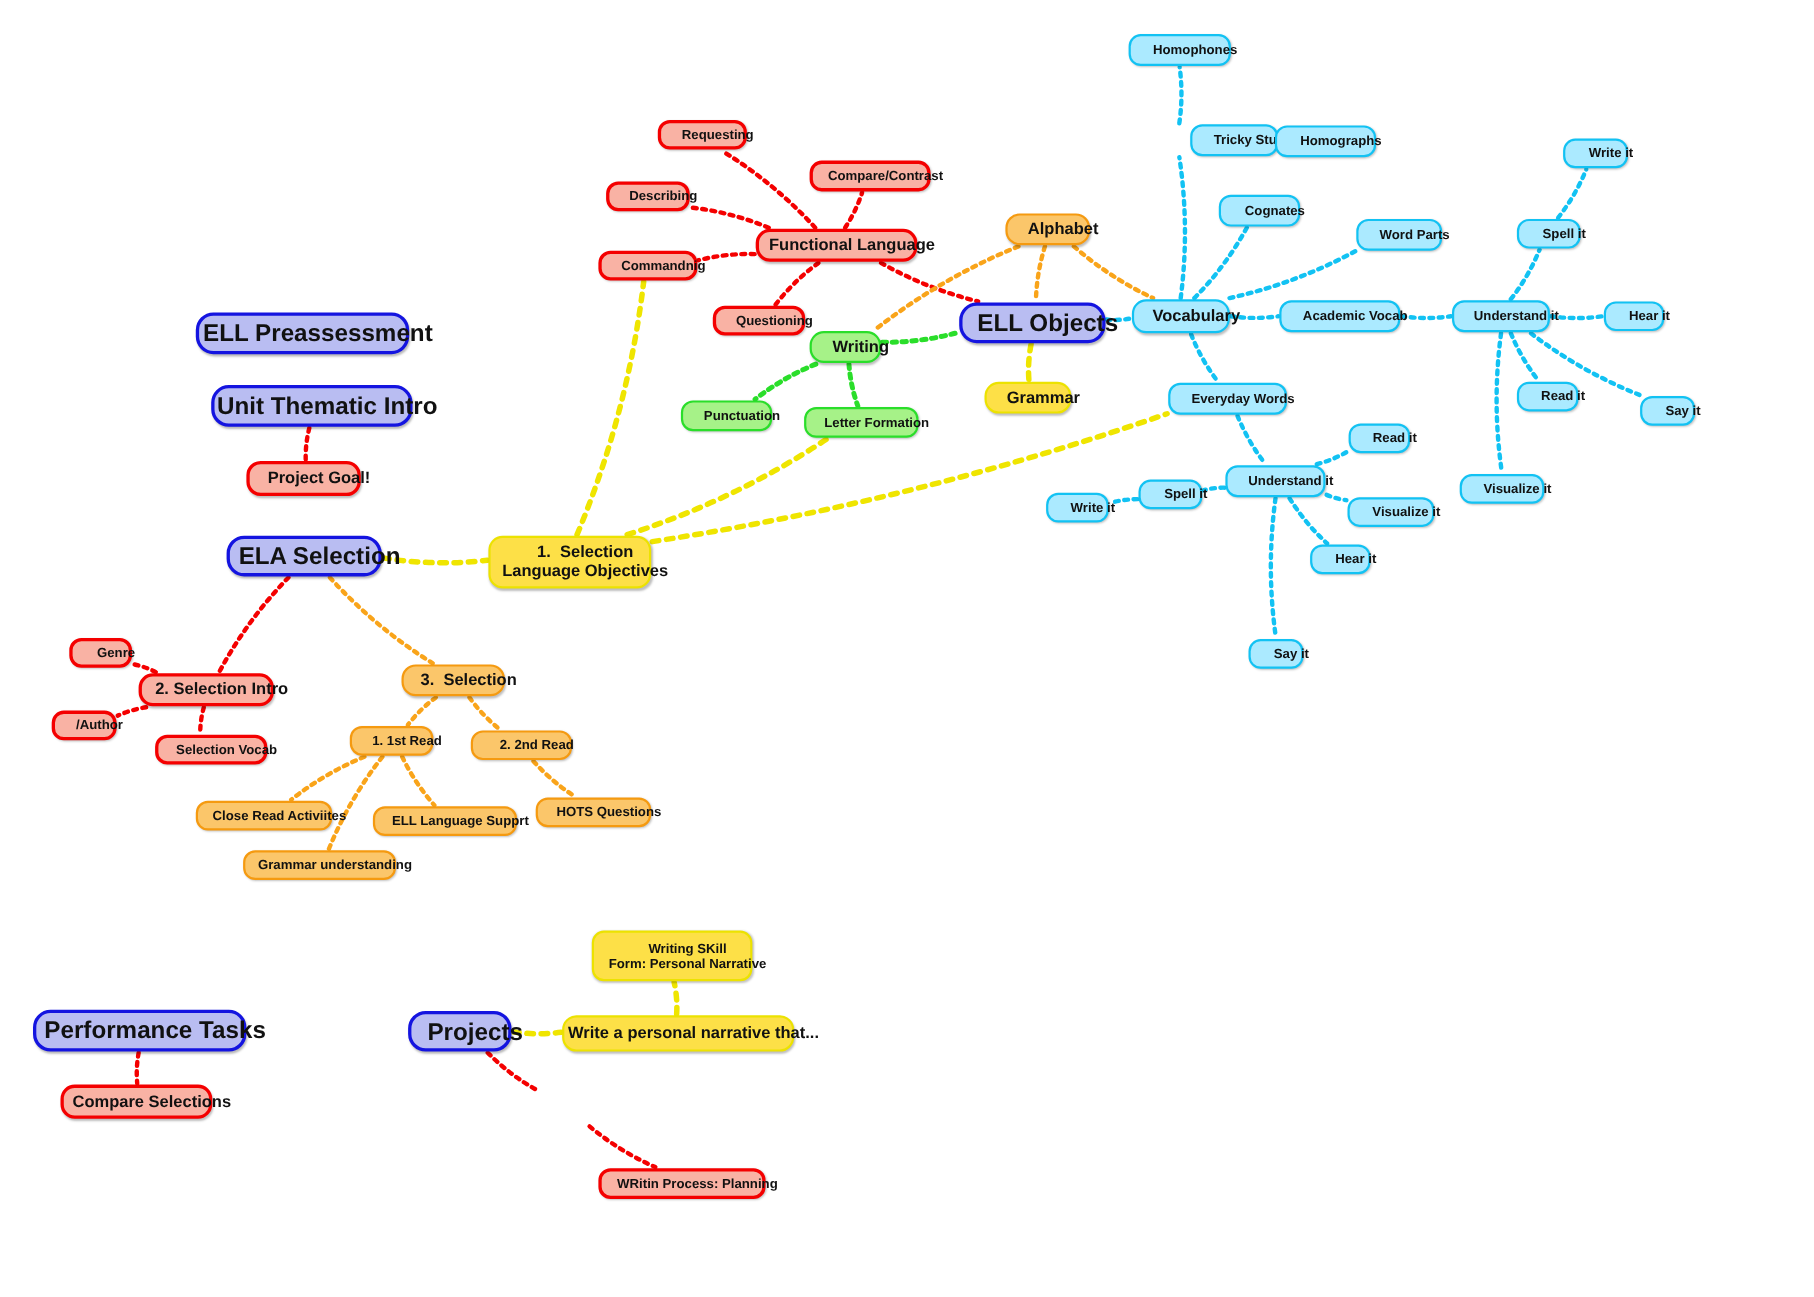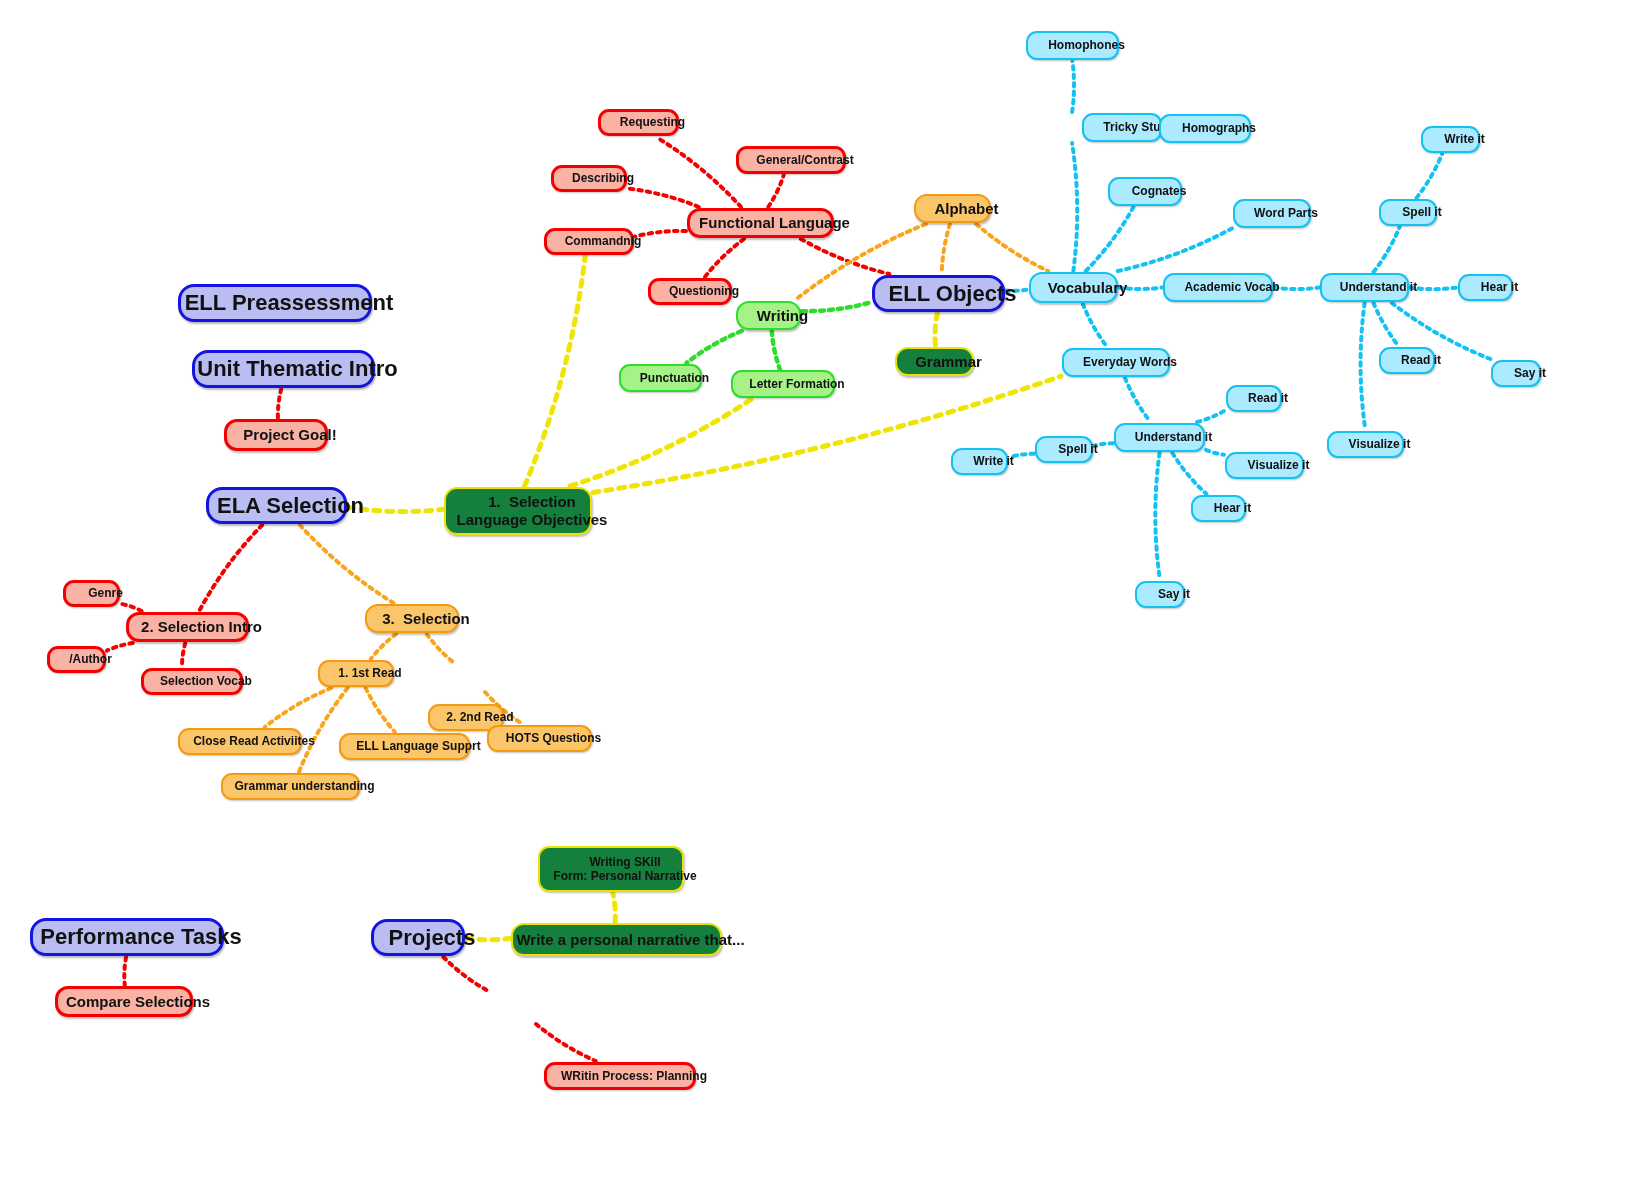--- a/index.html
+++ b/index.html
@@ -24,21 +24,21 @@
     color:#111111;
     line-height:1.18;
     white-space:pre;
     user-select:none;
     padding-left:28px;
   }
   
   .c-blue   {background:#b9bdf2;border:3px solid #1414e0;}
   .c-red    {background:#f9b2a4;border:3px solid #f40000;}
   .c-orange {background:#fbc66a;border:2.5px solid #f59a10;}
-  .c-yellow {background:#15803d;border:2.5px solid #ece200;}
+  .c-yellow {background:#fde047;border:2.5px solid #ece200;}
   .c-green  {background:#a6f288;border:2.5px solid #2ade2a;}
   .c-cyan   {background:#abeaff;border:2.5px solid #12c2f3;}
 
   
   .big  {font-size:22px;border-radius:16px;box-shadow:1px 2px 2px rgba(0,0,0,.28);}
   .mid  {font-size:15px;border-radius:13px;box-shadow:1px 2px 2px rgba(0,0,0,.26);}
   .sml  {font-size:12px;border-radius:11px;box-shadow:1px 1px 2px rgba(0,0,0,.24);}
 </style>
 </head>
 <body>
@@ -108,31 +108,31 @@
     <div class="node c-blue big" style="left: 206px; top: 487px; width: 141px; height: 37px;">ELA Selection</div>
     <div class="node c-blue big" style="left: 30px; top: 918px; width: 194px; height: 38px;">Performance Tasks</div>
     <div class="node c-red mid" style="left: 55px; top: 986px; width: 138px; height: 31px;">Compare Selections</div>
     <div class="node c-blue big" style="left: 371px; top: 919px; width: 94px; height: 37px;">Projects</div>
     <div class="node c-red sml" style="left: 63px; top: 580px; width: 57px; height: 27px;">Genre</div>
     <div class="node c-red sml" style="left: 47px; top: 646px; width: 59px; height: 27px;">/Author</div>
     <div class="node c-red mid" style="left: 126px; top: 612px; width: 123px; height: 30px;">2. Selection Intro</div>
     <div class="node c-red sml" style="left: 129px; top: 668px; width: 102px; height: 27px; margin-left: 12px;">Selection Vocab</div>
     <div class="node c-orange mid" style="left: 365px; top: 604px; width: 94px; height: 29px;">3.  Selection</div>
     <div class="node c-orange sml" style="left: 318px; top: 660px; width: 76px; height: 27px;">1. 1st Read</div>
-    <div class="node c-orange sml" style="left: 428px; top: 664px; width: 76px; height: 27px; margin-top: 40px;">2. 2nd Read</div>
+    <div class="node c-orange sml" style="left: 428px; top: 664px; width: 92px; height: 27px;">2. 2nd Read</div>
     <div class="node c-orange sml" style="left: 178px; top: 728px; width: 124px; height: 27px;">Close Read Activiites</div>
     <div class="node c-orange sml" style="left: 339px; top: 733px; width: 131px; height: 27px;">ELL Language Supprt</div>
     <div class="node c-orange sml" style="left: 487px; top: 725px; width: 105px; height: 27px;">HOTS Questions</div>
     <div class="node c-orange sml" style="left: 221px; top: 773px; width: 139px; height: 27px;">Grammar understanding</div>
     <div class="node c-yellow mid" style="left: 444px; top: 487px; width: 148px; height: 48px;">1.  Selection
 Language Objectives</div>
     <div class="node c-red sml" style="left: 598px; top: 109px; width: 81px; height: 27px;">Requesting</div>
     <div class="node c-red sml" style="left: 551px; top: 165px; width: 76px; height: 27px;">Describing</div>
     <div class="node c-red sml" style="left: 544px; top: 228px; width: 90px; height: 27px;">Commandnig</div>
-    <div class="node c-red sml" style="left: 736px; top: 146px; width: 110px; height: 28px;">General/Contrast</div>
+    <div class="node c-red sml" style="left: 736px; top: 146px; width: 110px; height: 28px;">Compare/Contrast</div>
     <div class="node c-red mid" style="left: 687px; top: 208px; width: 147px; height: 30px;">Functional Language</div>
     <div class="node c-red sml" style="left: 648px; top: 278px; width: 84px; height: 27px;">Questioning</div>
     <div class="node c-green mid" style="left: 736px; top: 301px; width: 65px; height: 29px;">Writing</div>
     <div class="node c-green sml" style="left: 619px; top: 364px; width: 83px; height: 28px;">Punctuation</div>
     <div class="node c-green sml" style="left: 731px; top: 370px; width: 104px; height: 28px;">Letter Formation</div>
     <div class="node c-orange mid" style="left: 914px; top: 194px; width: 77px; height: 29px;">Alphabet</div>
     <div class="node c-blue big" style="left: 872px; top: 275px; width: 133px; height: 37px;">ELL Objects</div>
     <div class="node c-yellow mid" style="left: 895px; top: 347px; width: 79px; height: 29px;">Grammar</div>
     <div class="node c-cyan sml" style="left: 1026px; top: 31px; width: 93px; height: 29px;">Homophones</div>
     <div class="node c-cyan sml" style="left: 1082px; top: 113px; width: 80px; height: 29px;">Tricky Stuff</div>

